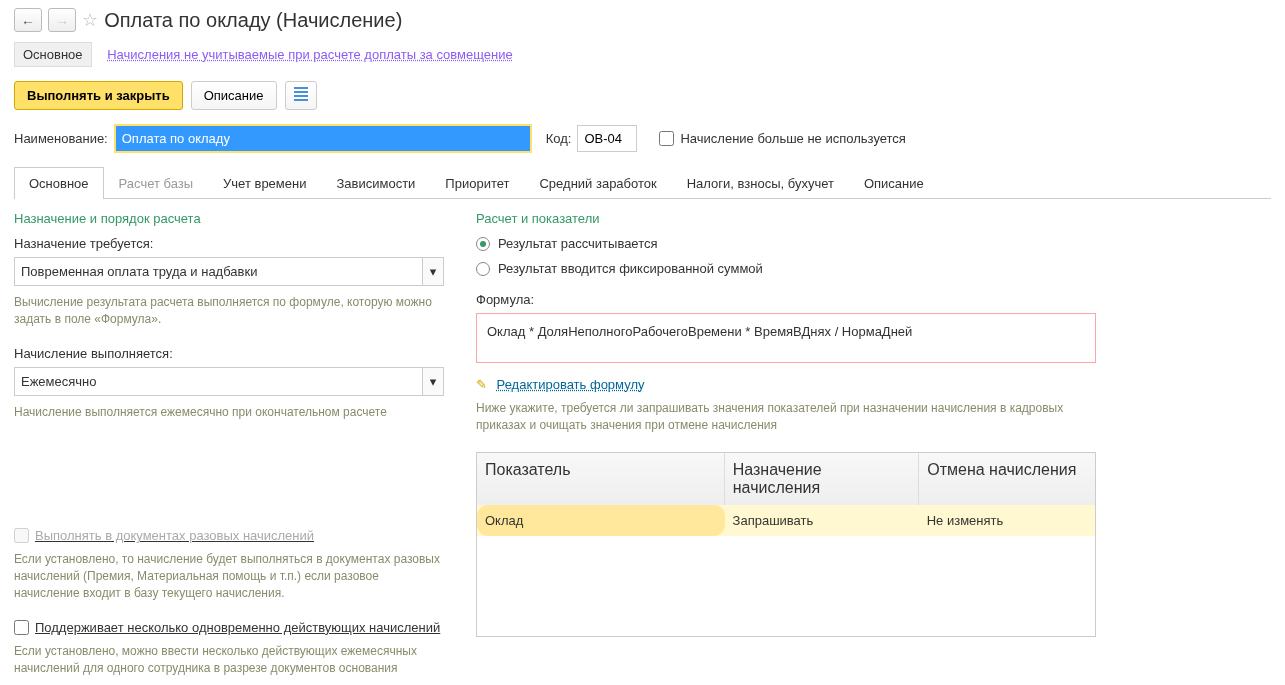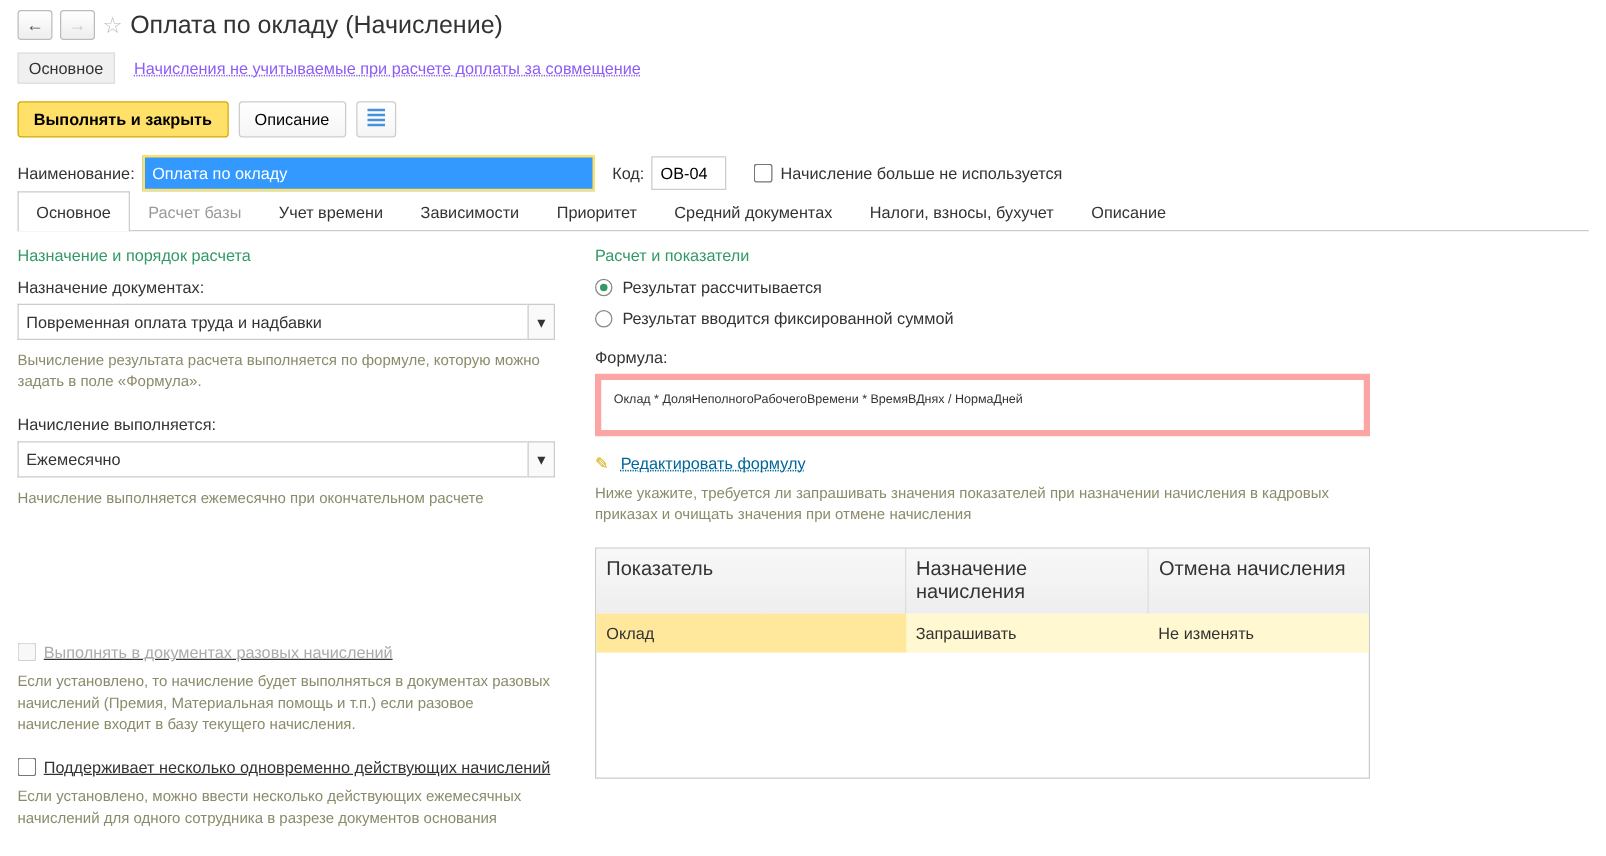--- a/index.html
+++ b/index.html
@@ -10,22 +10,22 @@
 .page-title { font-size: 20px; font-weight: normal; }
 .links-row { margin-bottom: 14px; }
 .link-box { display: inline-block; padding: 4px 8px; background: #f0f0f0; border: 1px solid #ddd; margin-right: 4px; }
 .nav-link { color: #8b5cf6; text-decoration: underline dotted; cursor: pointer; display: inline-block; padding: 4px 8px; }
 .toolbar { display: flex; align-items: center; gap: 8px; margin-bottom: 14px; }
 .btn-primary { background: #ffe069; border: 1px solid #d4a800; padding: 6px 12px; font-size: 13px; cursor: pointer; font-weight: bold; border-radius: 3px; }
 .btn { background: linear-gradient(#fff,#f5f5f5); border: 1px solid #ccc; padding: 6px 12px; font-size: 13px; cursor: pointer; border-radius: 3px; }
 .btn-icon { padding: 5px 8px; }
 .list-lines { display: inline-block; width: 14px; height: 14px; }
 .list-lines span { display: block; border-top: 2px solid #4a90d9; margin-bottom: 2px; }
-.form-row { display: flex; align-items: center; gap: 6px; flex-wrap: wrap; }
-.input-wide { width: 362px; padding: 5px 6px; border: 2px solid #ffe069; font-size: 13px; }
+.form-row { display: flex; align-items: center; gap: 6px; margin-bottom: 14px; flex-wrap: wrap; }
+.input-wide { width: 418px; padding: 5px 6px; border: 2px solid #ffe069; font-size: 13px; }
 .input-wide.selected { background: #3399ff; color: #fff; }
 .input-code { width: 60px; padding: 5px 6px; border: 1px solid #ccc; font-size: 13px; }
 .chk { display: flex; align-items: center; gap: 6px; }
 input[type=checkbox] { width: 15px; height: 15px; }
 .tabs { display: flex; border-bottom: 1px solid #ccc; margin-bottom: 12px; }
 .tab { padding: 8px 14px; cursor: pointer; border: 1px solid transparent; border-bottom: none; margin-bottom: -1px; }
 .tab.active { border-color: #ccc; background: #fff; }
 .tab.disabled { color: #999; }
 .content { display: flex; gap: 32px; }
 .left-col { width: 430px; }
@@ -34,31 +34,31 @@
 .field-label { display: block; margin-bottom: 6px; }
 .select-wrap { display: flex; margin-bottom: 8px; }
 .select-input { flex: 1; padding: 6px; border: 1px solid #ccc; border-right: none; font-size: 13px; background: #fff; }
 .select-arrow { width: 22px; border: 1px solid #ccc; display: flex; align-items: center; justify-content: center; cursor: pointer; background: #fafafa; }
 .hint { color: #8b8b6b; font-size: 12px; line-height: 1.4; margin-bottom: 18px; }
 .spacer-block { height: 90px; }
 .chk-disabled { color: #aaa; }
 .radio-row { display: flex; align-items: center; gap: 8px; margin-bottom: 10px; }
 .radio { width: 14px; height: 14px; border: 1px solid #888; border-radius: 50%; display: inline-flex; align-items: center; justify-content: center; }
 .radio.checked::after { content: ''; width: 6px; height: 6px; background: #339966; border-radius: 50%; }
-.formula-box { border: 5px solid #fca5a5; padding: 10px; min-height: 50px; margin-bottom: 14px; font-size: 10px; }
+.formula-box { border: 1px solid #fca5a5; padding: 10px; min-height: 50px; margin-bottom: 14px; font-size: 13px; }
 .edit-link { color: #006699; text-decoration: underline dotted; cursor: pointer; }
 .pencil-icon { color: #d4a800; margin-right: 6px; }
 .edit-row { margin-bottom: 8px; }
 .table { border: 1px solid #ccc; }
 .table-head { display: flex; background: linear-gradient(#f8f8f8,#eee); }
 .th { padding: 8px; border-right: 1px solid #ddd; font-size: 16px; }
 .th:last-child { border-right: none; }
 .th1 { flex: 1.3; } .th2 { flex: 1; } .th3 { flex: 0.9; }
 .table-row { display: flex; background: #fff8d0; }
-.td { padding: 8px; font-size: 13px; }
+.td { padding: 8px; font-size: 13px; border-radius: 11px; }
 .td1 { flex: 1.3; background: #ffe89c; } .td2 { flex: 1; } .td3 { flex: 0.9; }
 .table-body-space { height: 100px; }
 .chk-block { margin-bottom: 8px; text-decoration: underline; }
 </style>
 </head>
 <body>
 
 <div class="top-row">
   <div class="nav-btn">←</div>
   <div class="nav-btn" style="color:#ccc">→</div>
@@ -87,29 +87,29 @@
     <span>Начисление больше не используется</span>
   </div>
 </div>
 
 <div class="tabs">
   <div class="tab active">Основное</div>
   <div class="tab disabled">Расчет базы</div>
   <div class="tab">Учет времени</div>
   <div class="tab">Зависимости</div>
   <div class="tab">Приоритет</div>
-  <div class="tab">Средний документах</div>
+  <div class="tab">Средний заработок</div>
   <div class="tab">Налоги, взносы, бухучет</div>
   <div class="tab">Описание</div>
 </div>
 
 <div class="content">
   <div class="left-col">
     <div class="section-title">Назначение и порядок расчета</div>
-    <label class="field-label">Назначение документах:</label>
+    <label class="field-label">Назначение требуется:</label>
     <div class="select-wrap">
       <div class="select-input">Повременная оплата труда и надбавки</div>
       <div class="select-arrow">▾</div>
     </div>
     <div class="hint">Вычисление результата расчета выполняется по формуле, которую можно задать в поле «Формула».</div>
 
     <label class="field-label">Начисление выполняется:</label>
     <div class="select-wrap">
       <div class="select-input">Ежемесячно</div>
       <div class="select-arrow">▾</div>

